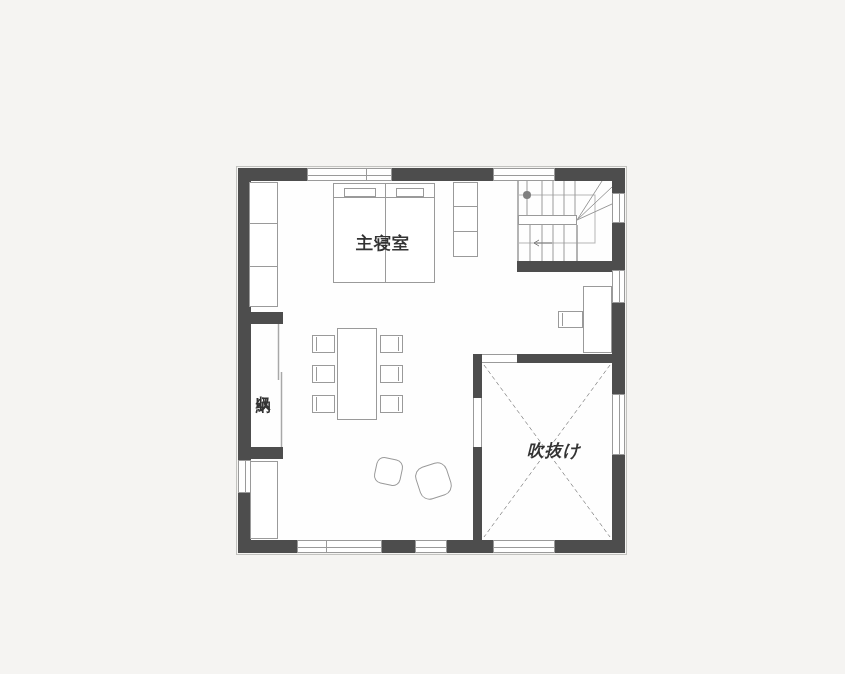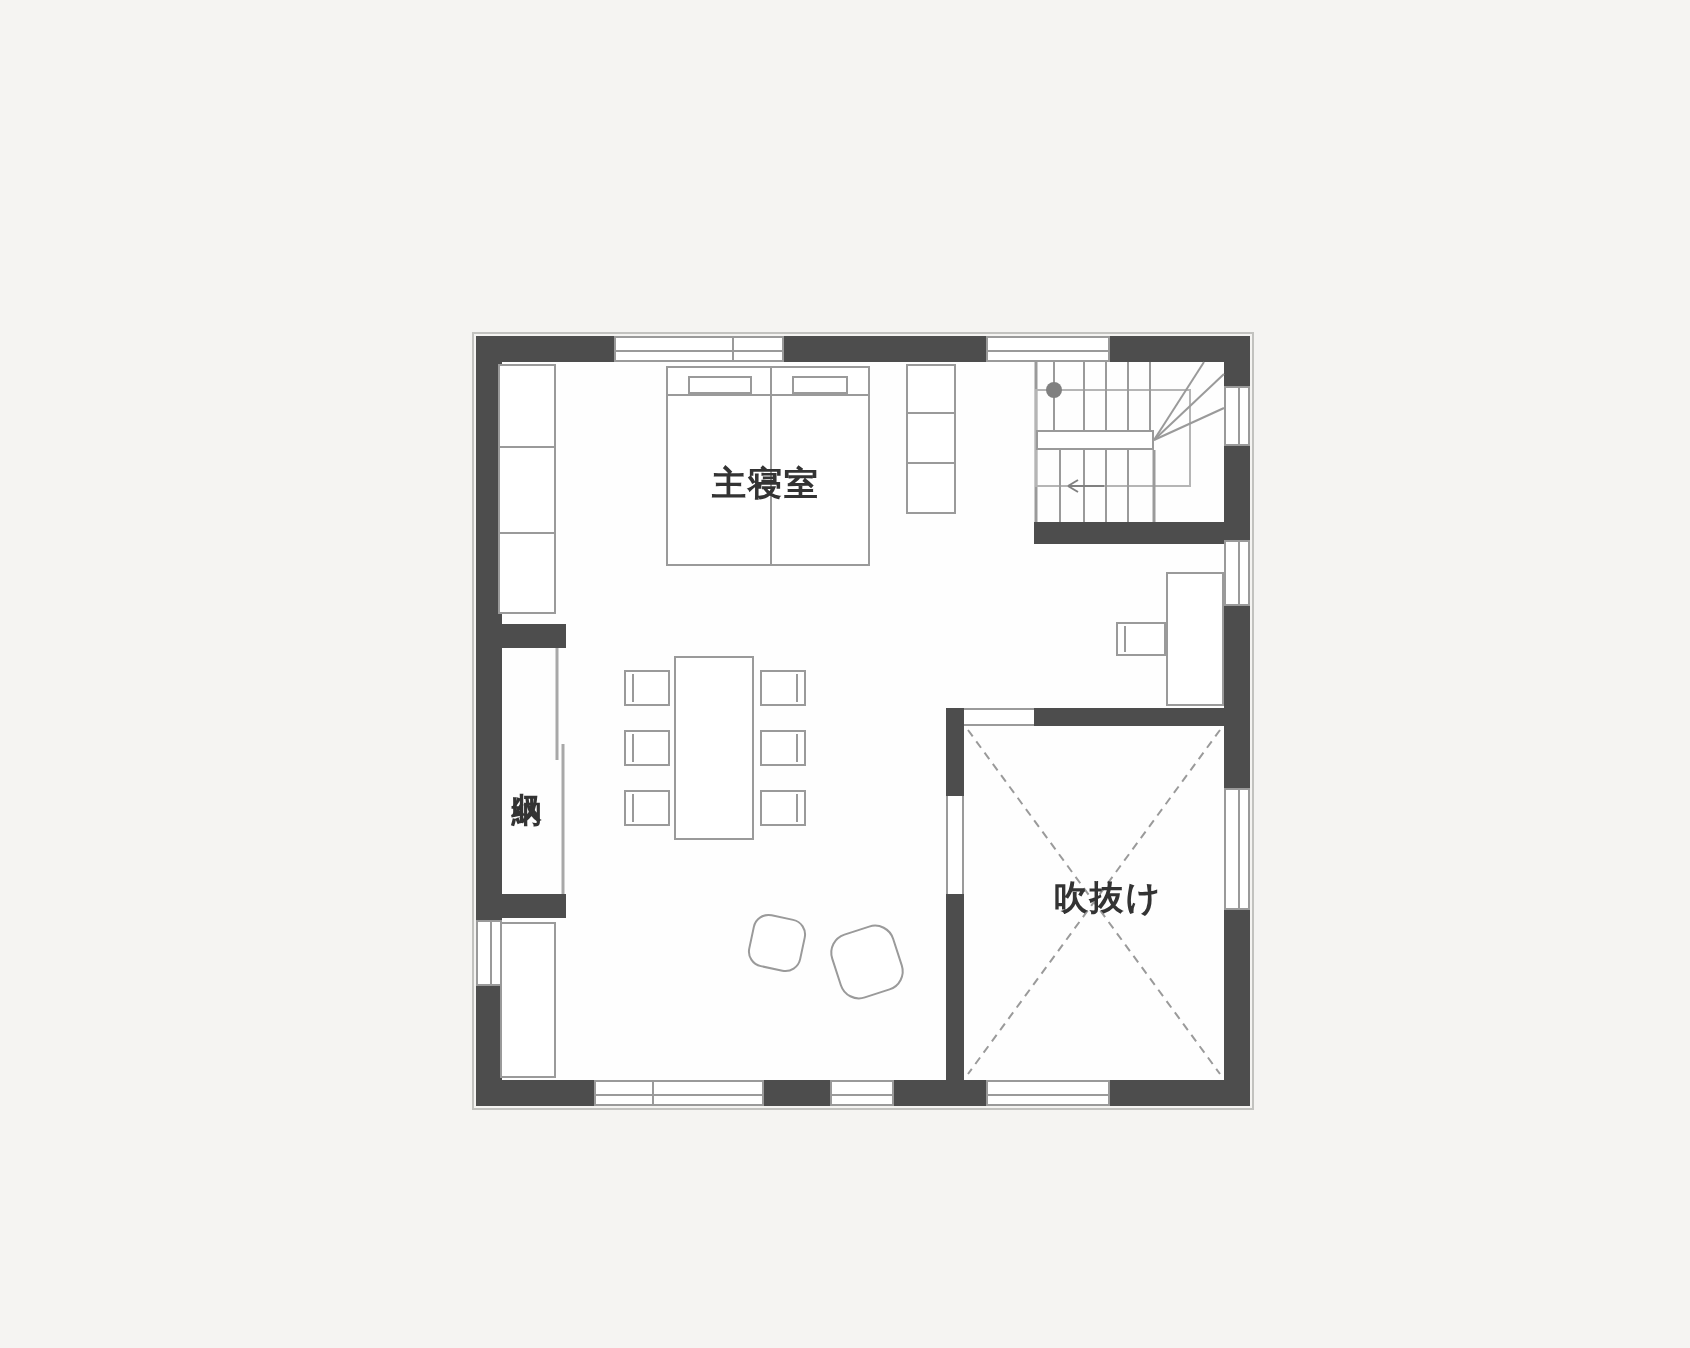--- a/index.html
+++ b/index.html
@@ -126,15 +126,15 @@
     <line x1="610" y1="365" x2="484" y2="537" stroke="#9a9a9a" stroke-width="1" stroke-dasharray="4 3"></line>
 
     <line x1="278.5" y1="324" x2="278.5" y2="380" stroke="#a8a8a8" stroke-width="1.5"></line>
     <line x1="281.5" y1="372" x2="281.5" y2="447" stroke="#a8a8a8" stroke-width="1.5"></line>
   </svg>
 
   <div class="abs" style="left:518px;top:215px;width:59px;height:10px;background:#fff;border:1px solid #9a9a9a;"></div>
 
   <div class="room-label" style="left:383px;top:243px;">主寝室</div>
   <div class="room-label vertical" style="left:263px;top:386px;">収納</div>
-  <div class="room-label" style="left:554px;top:450px;">吹抜け</div>
+  <div class="room-label" style="left:554px;top:450px;font-style:italic;">吹抜け</div>
 
 </div>
 
 </body></html>

